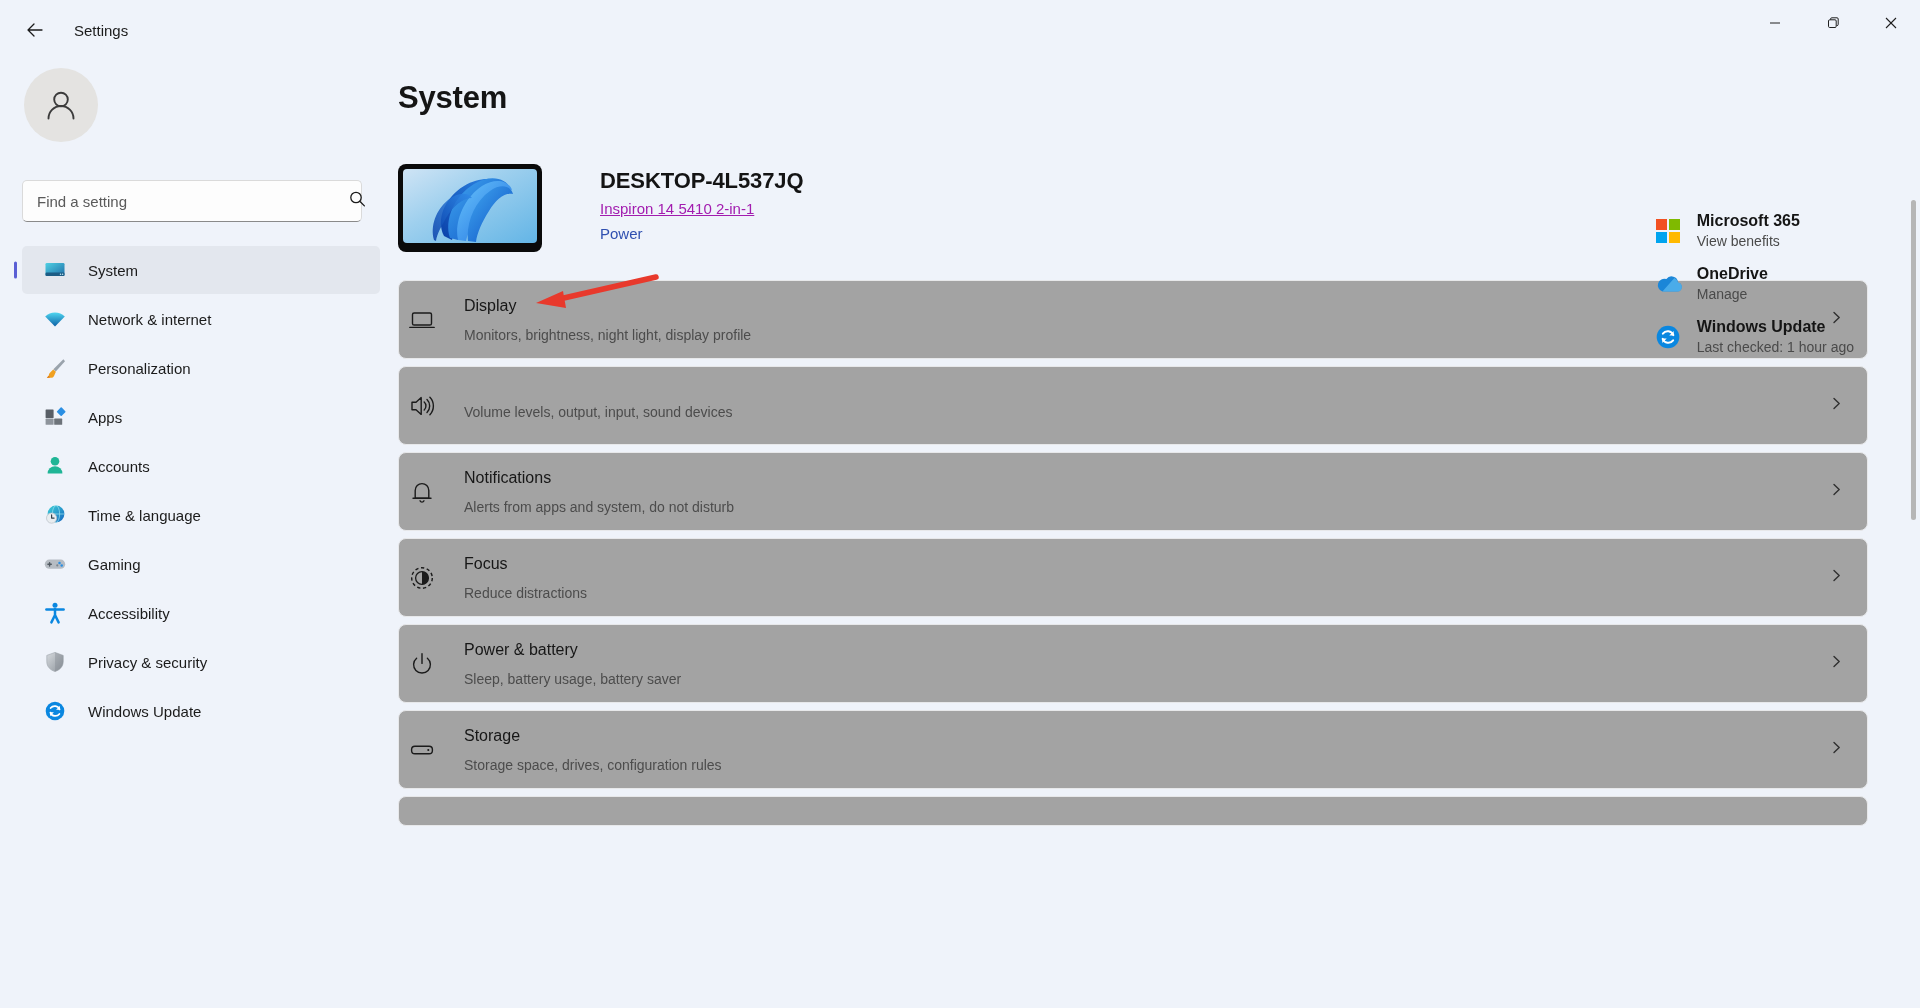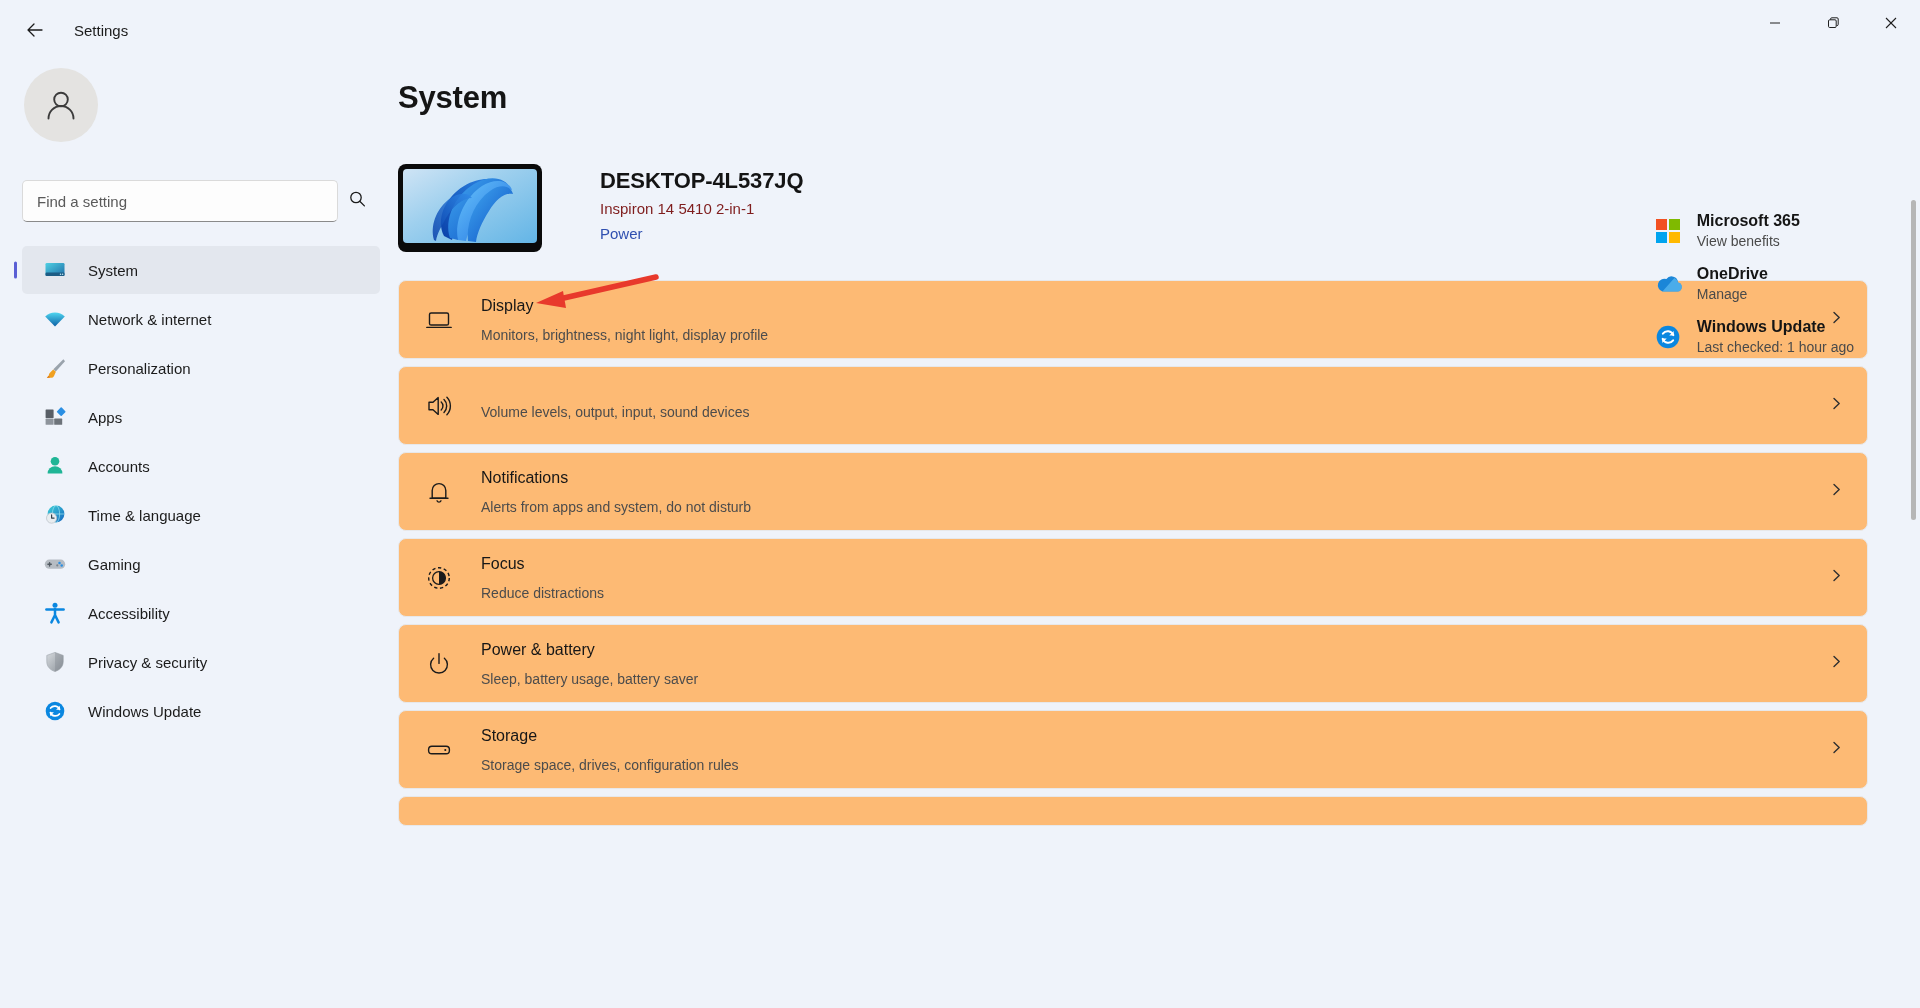--- a/index.html
+++ b/index.html
@@ -30,21 +30,21 @@
 
   
   .sidebar { width:398px; flex:0 0 398px; padding-left:22px; padding-right:18px; }
   .avatar {
     width:74px; height:74px; border-radius:50%;
     background:#e4e3e1; margin:8px 0 0 2px;
     display:flex; align-items:center; justify-content:center;
   }
   .search-wrap { position:relative; margin:38px 0 24px 0; }
   .search-input {
-    width:316px; height:42px; border:1px solid #dadada;
+    width:340px; height:42px; border:1px solid #dadada;
     border-bottom:1px solid #8a8a8a;
     border-radius:5px; background:#fdfdfd;
     padding:0 42px 0 14px; font-size:15px;
     font-family:"Liberation Sans", sans-serif; color:#1b1b1b; outline:none;
   }
   .search-input::placeholder { color:#5a5a5a; }
   .search-icon {
     position:absolute; right:14px; top:50%; transform:translateY(-50%);
     pointer-events:none; color:#1b1b1b;
   }
@@ -72,37 +72,37 @@
     width:144px; height:88px; border-radius:8px;
     background:#0a0a0a; padding:5px 5px 9px 5px; flex:0 0 144px;
   }
   .device-screen {
     width:100%; height:100%; border-radius:4px; overflow:hidden; position:relative;
     background:linear-gradient(150deg,#cfe4f5 0%,#9fd0ee 40%,#63b5e6 100%);
   }
   .bloom { position:absolute; left:50%; top:52%; transform:translate(-50%,-50%); }
   .device-meta { margin-left:28px; padding-top:4px; }
   .device-name { font-size:22px; font-weight:bold; color:#141414; letter-spacing:-.1px; }
-  .device-model { font-size:15px; color:#7f1d1d; margin-top:6px; }
+  .device-model { font-size:15px; color:#a21caf; margin-top:6px;text-decoration:underline; }
   .rename-link {
     font-size:15px; color:#2f4fb0; margin-top:8px; display:inline-block; cursor:pointer;
   }
 
   .quick-links { display:flex; position:absolute; right:52px; top:144px; gap:0;flex-direction:column; }
   .qlink { display:flex; align-items:center; cursor:pointer; padding:8px 14px; border-radius:6px; }
   .qlink-icon { width:30px; height:30px; margin-right:14px; flex:0 0 30px;
                 display:flex; align-items:center; justify-content:center; }
   .qlink-title { font-size:16px; font-weight:bold; color:#151515; }
   .qlink-sub { font-size:14px; color:#4a4a4a; margin-top:3px; }
 
   .cards { margin-top:28px; padding-right:52px; }
   .card {
-    background:#fdba74; border:1px solid #e7e8ea; border-radius:8px;
+    background:#a3a3a3; border:1px solid #e7e8ea; border-radius:8px;
     height:79px; display:flex; align-items:center;
-    margin-bottom:7px; padding:0 18px 0 20px; cursor:pointer;
+    margin-bottom:7px; padding:0 18px 0 3px; cursor:pointer;
   }
   .card-icon { width:40px; flex:0 0 40px; display:flex; align-items:center; justify-content:center;
                color:#1b1b1b; margin-right:22px; }
   .card-text { flex:1; }
   .card-title { font-size:16px; color:#171717; }
   .card-sub { font-size:14px; color:#4c4c4c; margin-top:12px; }
   .chevron { color:#303030; flex:0 0 20px; }
 
   
   .scrollbar { position:absolute; right:4px; top:140px; width:5px; height:660px;

